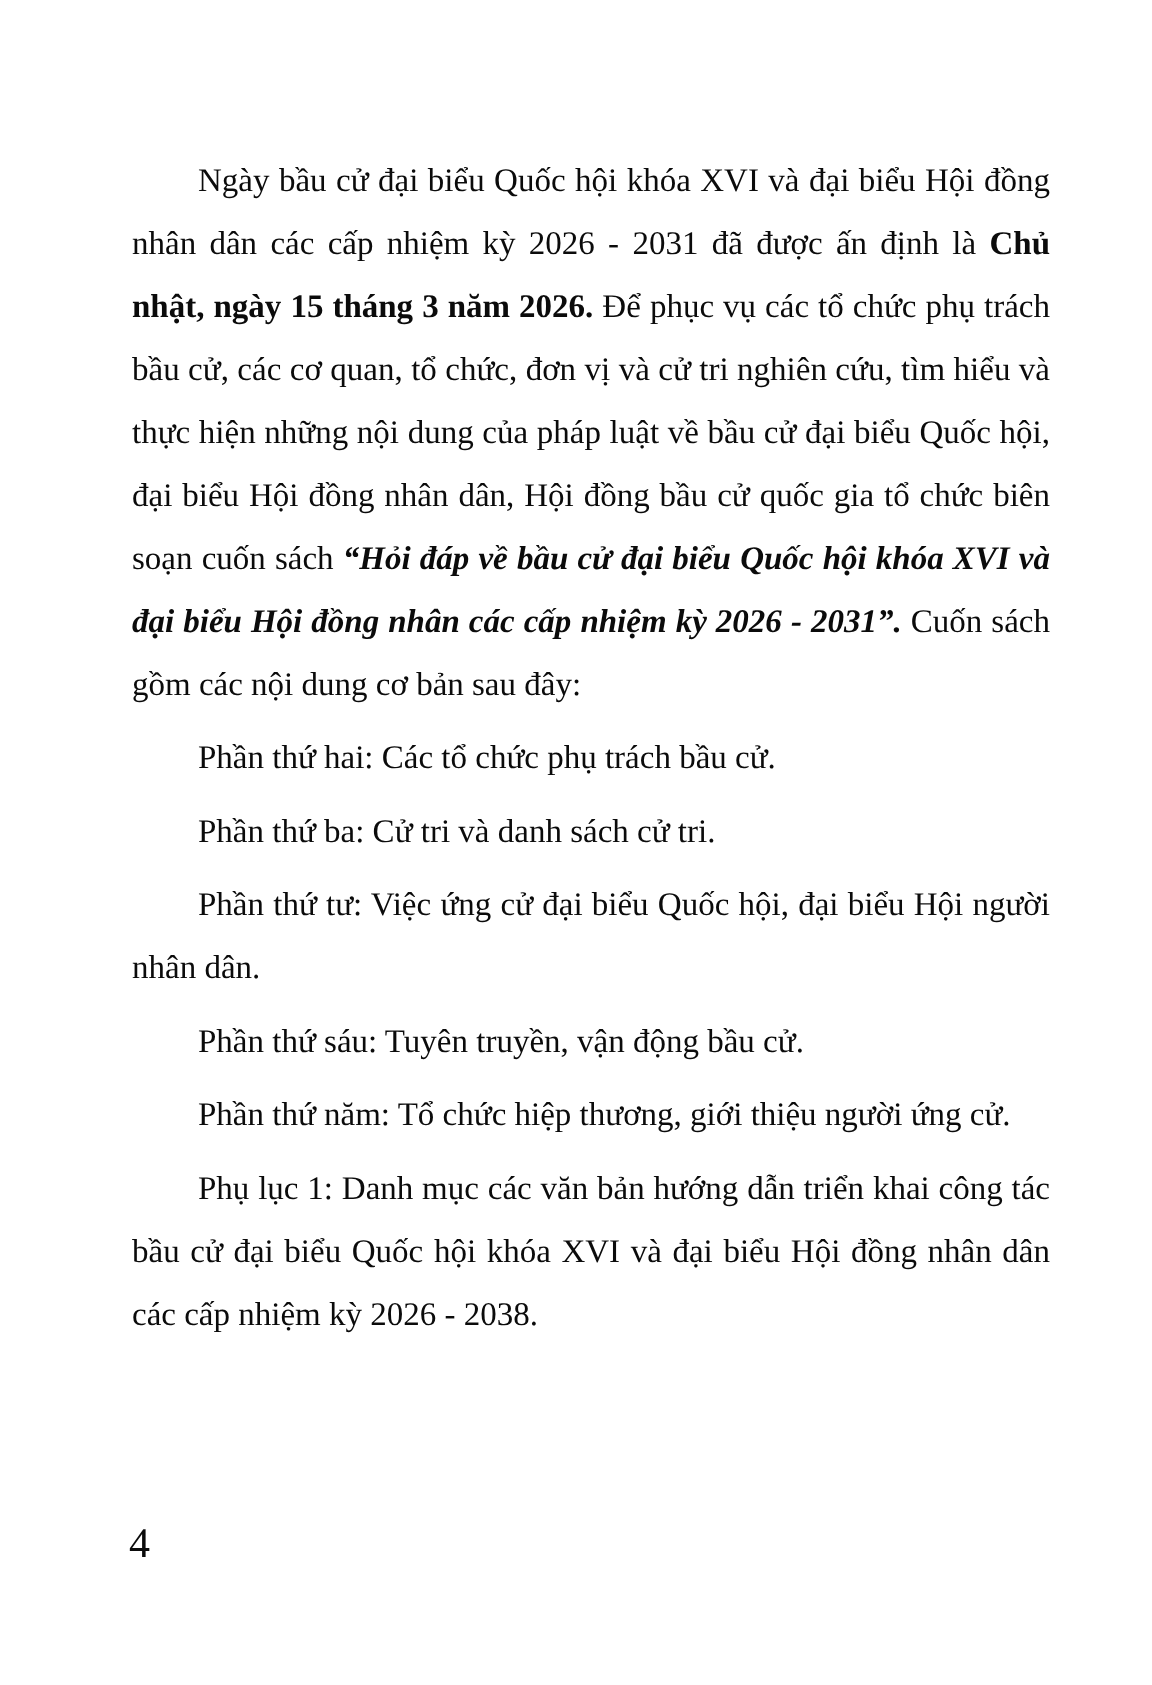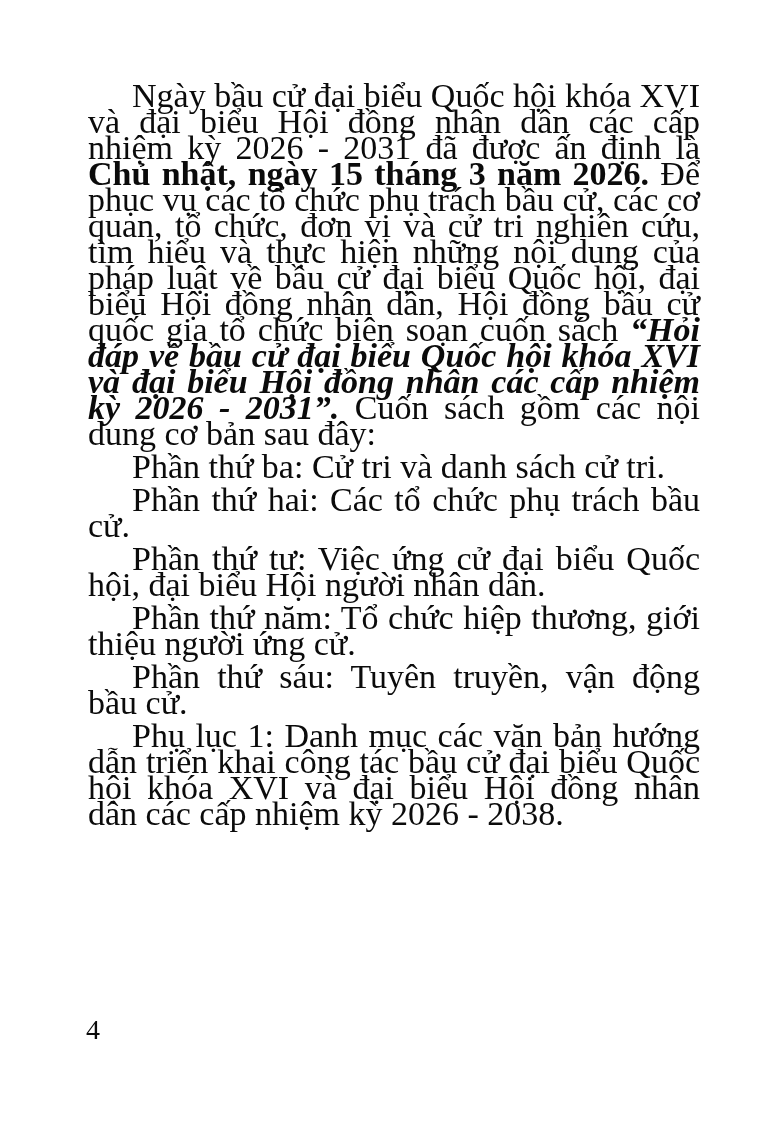--- a/index.html
+++ b/index.html
@@ -12,26 +12,26 @@
     width: 768px;
     height: 1123px;
     background: #ffffff;
     font-family: "Liberation Serif", "DejaVu Serif", serif;
     color: #0b0b0b;
     overflow: hidden;
   }
   .content {
     position: absolute;
     left: 88px;
-    top: 83px;
+    top: 99px;
     width: 612px;
     text-align: justify;
     text-justify: inter-word;
-    font-size: 34px;
-    line-height: 26px;
+    font-size: 22px;
+    line-height: 42px;
   }
   .para {
     margin: 0 0 7px 0;
     text-indent: 44px;
   }
   .run-b {
     font-weight: bold;
   }
   .run-bi {
     font-weight: bold;
@@ -47,23 +47,23 @@
   }
 </style>
 </head>
 <body>
 
 <div class="page">
   <div class="content">
 
     <p class="para"><span>Ngày bầu cử đại biểu Quốc hội khóa XVI và đại biểu Hội đồng nhân dân các cấp nhiệm kỳ 2026 - 2031 đã được ấn định là </span><span class="run-b">Chủ nhật, ngày 15 tháng 3 năm 2026.</span><span> Để phục vụ các tổ chức phụ trách bầu cử, các cơ quan, tổ chức, đơn vị và cử tri nghiên cứu, tìm hiểu và thực hiện những nội dung của pháp luật về bầu cử đại biểu Quốc hội, đại biểu Hội đồng nhân dân, Hội đồng bầu cử quốc gia tổ chức biên soạn cuốn sách </span><span class="run-bi">“Hỏi đáp về bầu cử đại biểu Quốc hội khóa XVI và đại biểu Hội đồng nhân các cấp nhiệm kỳ 2026 - 2031”.</span><span> Cuốn sách gồm các nội dung cơ bản sau đây:</span></p>
 
+    <p class="para">Phần thứ hai: Các tổ chức phụ trách bầu cử.</p>
     <p class="para">Phần thứ ba: Cử tri và danh sách cử tri.</p>
-    <p class="para">Phần thứ hai: Các tổ chức phụ trách bầu cử.</p>
     <p class="para">Phần thứ tư: Việc ứng cử đại biểu Quốc hội, đại biểu Hội người nhân dân.</p>
+    <p class="para">Phần thứ sáu: Tuyên truyền, vận động bầu cử.</p>
     <p class="para">Phần thứ năm: Tổ chức hiệp thương, giới thiệu người ứng cử.</p>
-    <p class="para">Phần thứ sáu: Tuyên truyền, vận động bầu cử.</p>
     <p class="para">Phụ lục 1: Danh mục các văn bản hướng dẫn triển khai công tác bầu cử đại biểu Quốc hội khóa XVI và đại biểu Hội đồng nhân dân các cấp nhiệm kỳ 2026 - 2038.</p>
 
   </div>
 
   <div class="page-number">4</div>
 </div>
 
 </body></html>

